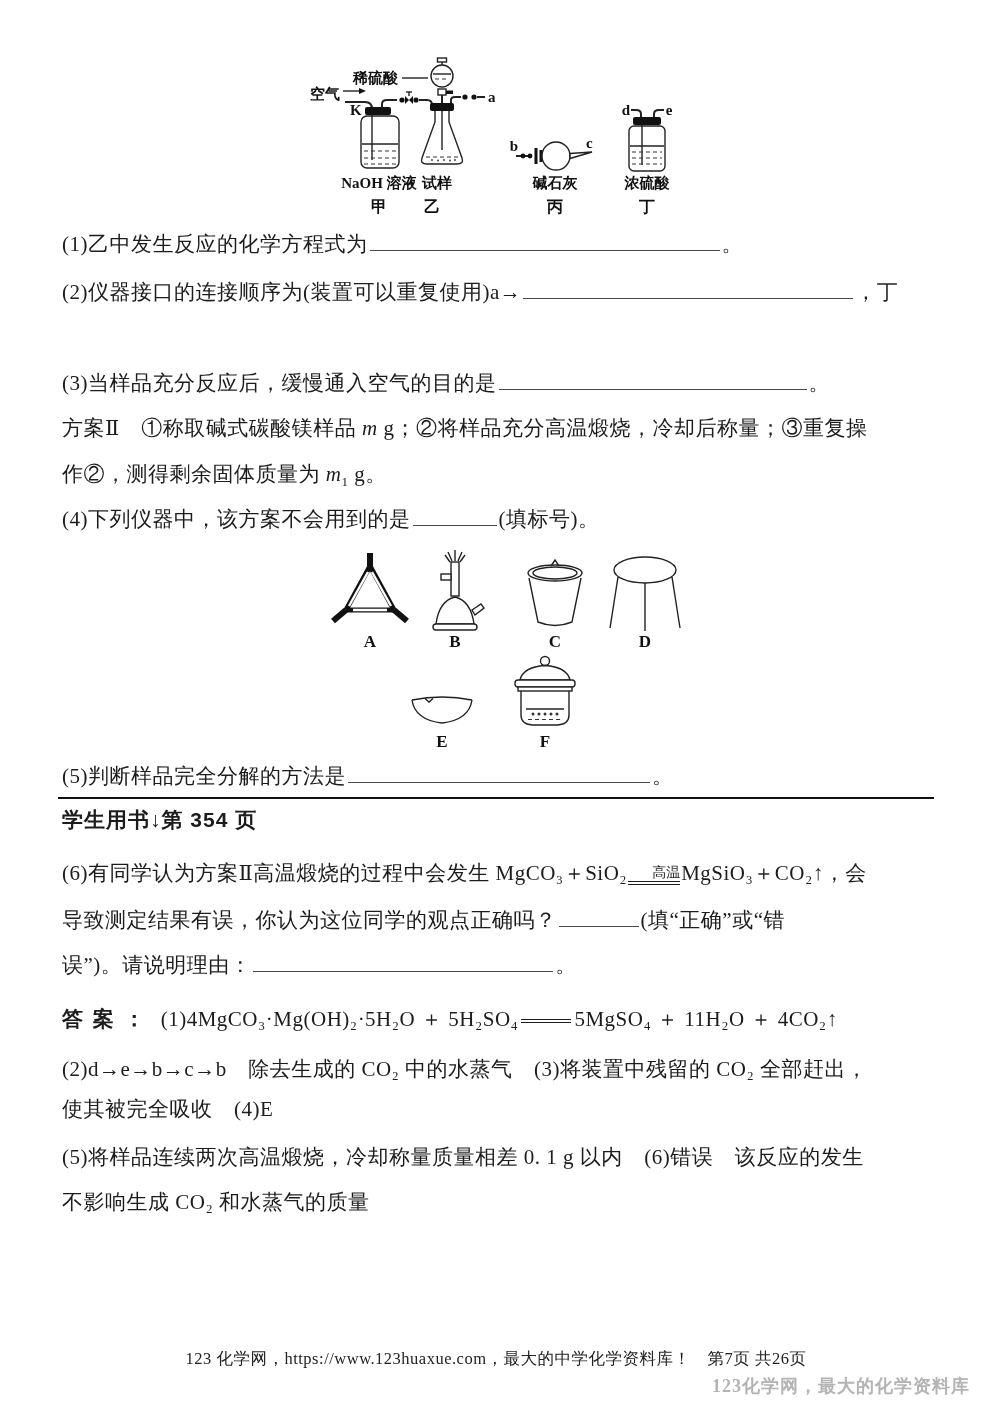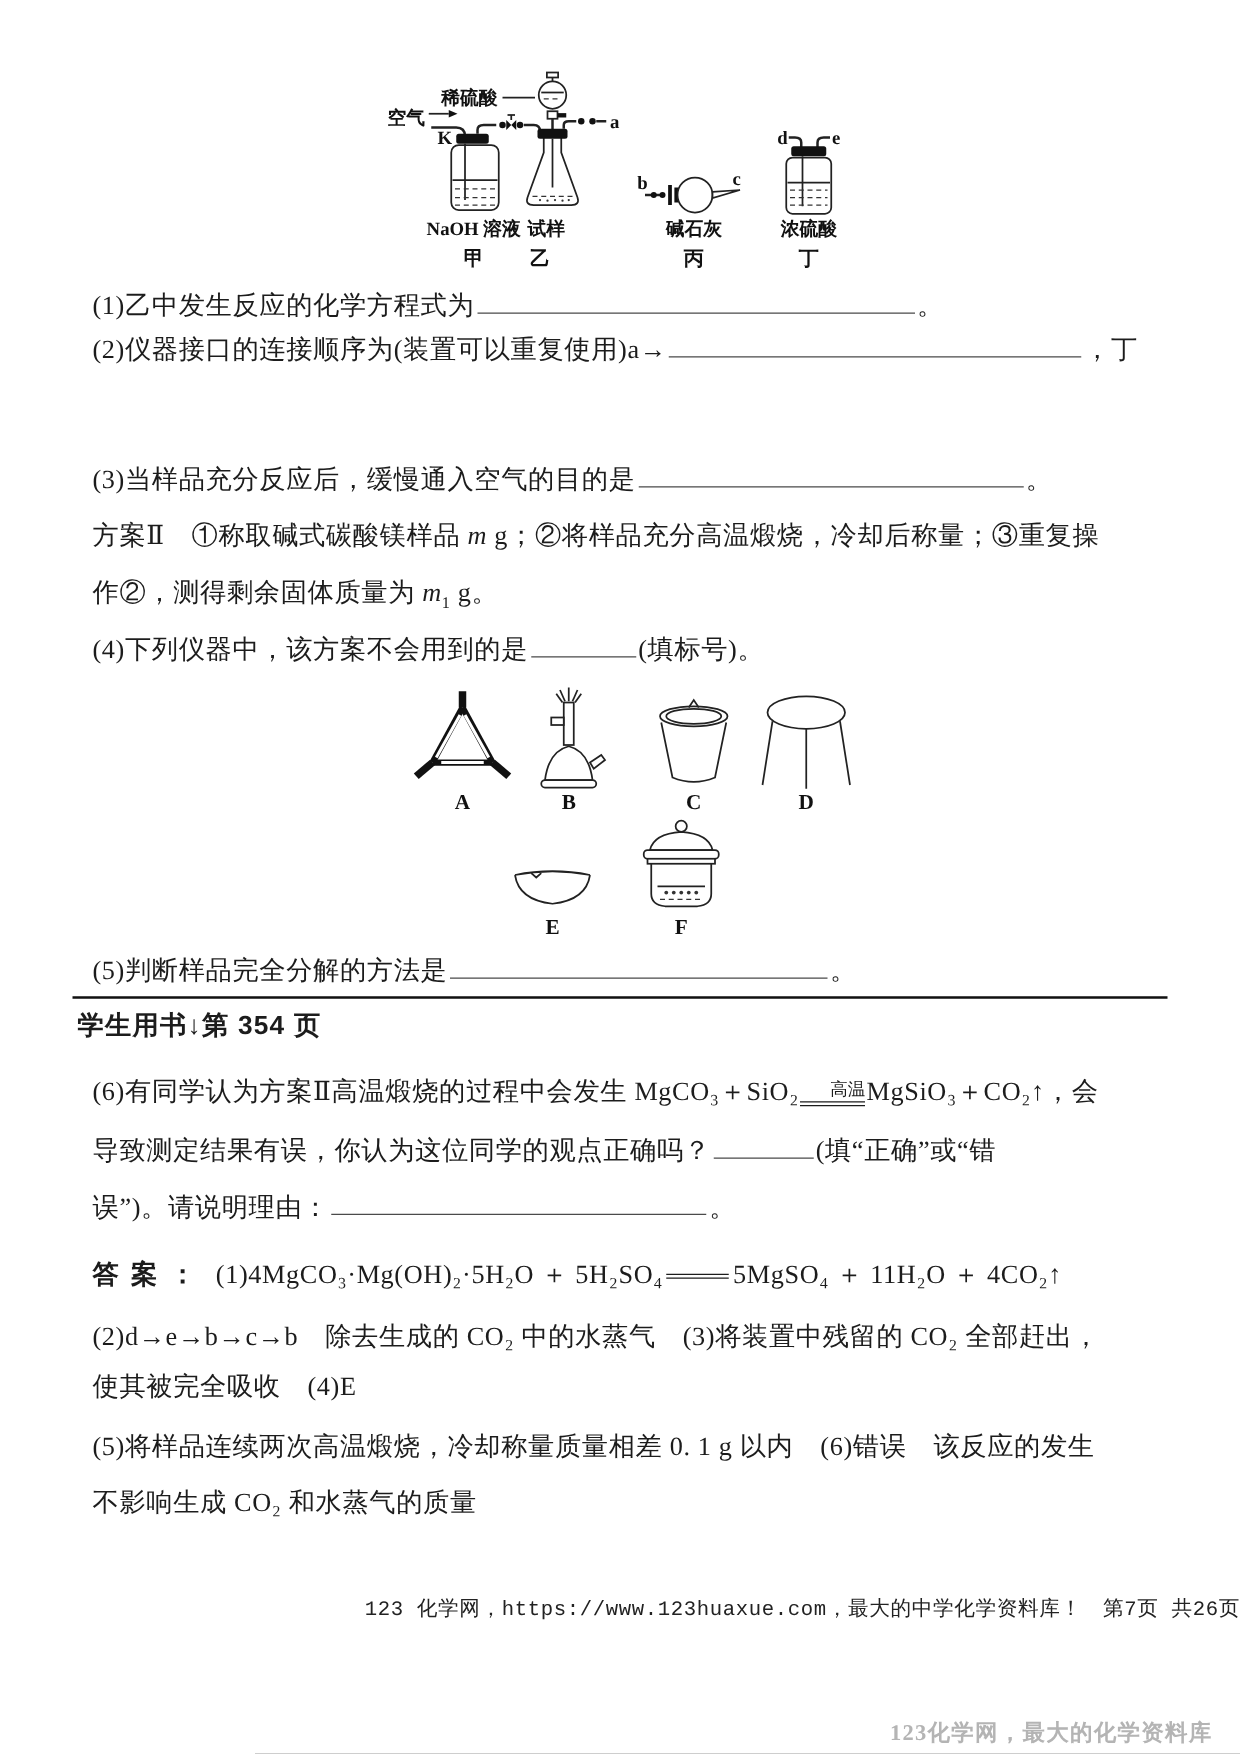--- a/index.html
+++ b/index.html
@@ -4,42 +4,42 @@
 <style>
   * { margin:0; padding:0; box-sizing:border-box; }
   html,body { background:#888; }
   .page {
     position:relative; width:992px; height:1403px; margin:0 auto;
     background:#ffffff; overflow:hidden;
     font-family:"Liberation Serif","DejaVu Serif",serif; color:#1c1c1c;
   }
   .tline {
     position:absolute; left:62px; font-size:21px; letter-spacing:0.5px;
-    white-space:nowrap; line-height:1.25;margin-left:12px;
+    white-space:nowrap; line-height:1.25;
   }
   .blank {
     display:inline-block; height:1.02em; vertical-align:baseline;
     border-bottom:1.5px solid #4a4a4a; margin:0 2px;
   }
   .b350{width:350px}.b330{width:330px}.b300{width:300px}.b308{width:308px}
   .b84{width:84px}.b302{width:302px}.b80{width:80px}
   .ital { font-style:italic; font-family:"Liberation Serif",serif; }
   sub.msub { font-size:13px; }
   .rxn { display:inline-block; vertical-align:middle; text-align:right; margin:0 1px; }
   .rxn-t { display:block; font-size:14px; line-height:1.05; letter-spacing:0; }
   .rxn-l { display:block; width:52px; height:4px; border-top:1.2px solid #1c1c1c; border-bottom:1.2px solid #1c1c1c; }
   .eq-dbl { display:inline-block; width:50px; height:4px; vertical-align:middle;
     border-top:1.2px solid #1c1c1c; border-bottom:1.2px solid #1c1c1c; margin:0 3px; }
   .divider { position:absolute; left:58px; top:797px; width:876px; border-top:2.2px solid #111; }
   .bookref { position:absolute; left:62px; top:806px; font-size:21px; font-weight:bold;
     font-family:"Liberation Sans","DejaVu Sans",sans-serif; letter-spacing:1px; }
   .ans-label { font-weight:bold; font-family:"Liberation Sans","DejaVu Sans",sans-serif;
     margin-right:14px; letter-spacing:2px;text-align:right; }
-  .footer { position:absolute; top:1276px; left:0; width:100%; text-align:right;
-    font-size:16.5px; color:#222; letter-spacing:0.5px;font-family:Liberation Mono, monospace; }
+  .footer { position:absolute; top:1348px; left:0; width:100%; text-align:center;
+    font-size:16.5px; color:#222; letter-spacing:0.5px; }
   .watermark { position:absolute; top:1374px; right:22px; font-size:18px;
     color:#b4b4b4; letter-spacing:1px;font-weight:bold; }
   svg { position:absolute; overflow:visible; }
   svg text { font-family:"Liberation Serif","DejaVu Serif",serif; fill:#111; }
   .lbl { font-size:15px; font-weight:bold; }
   .lbl2 { font-size:16px; font-weight:bold; }
   .port { font-size:15px; font-weight:bold; }
   .eqlbl { font-size:17px; font-weight:bold; }
   .thin { stroke:#222; stroke-width:1.4; fill:none; }
   .thin2 { stroke:#222; stroke-width:2; fill:none; }
@@ -150,21 +150,21 @@
     <text class="lbl2" x="94" y="160" text-anchor="middle">甲</text>
     <text class="lbl2" x="147" y="160" text-anchor="middle">乙</text>
     <text class="lbl2" x="270" y="160" text-anchor="middle">丙</text>
     <text class="lbl2" x="362" y="160" text-anchor="middle">丁</text>
   </svg>
 
   <div class="tline" style="top:230px">
     <span>(1)乙中发生反应的化学方程式为</span><span class="blank b350"></span><span>。</span>
   </div>
 
-  <div class="tline" style="top:265px">
+  <div class="tline" style="top:278px">
     <span>(2)仪器接口的连接顺序为(装置可以重复使用)a→</span><span class="blank b330"></span><span>，丁</span>
   </div>
 
 
   <div class="tline" style="top:369px">
     <span>(3)当样品充分反应后，缓慢通入空气的目的是</span><span class="blank b308"></span><span>。</span>
   </div>
 
   <div class="tline" style="top:415px">
     <span>方案Ⅱ　①称取碱式碳酸镁样品 </span><span class="ital">m</span><span> g；②将样品充分高温煅烧，冷却后称量；③重复操</span>

